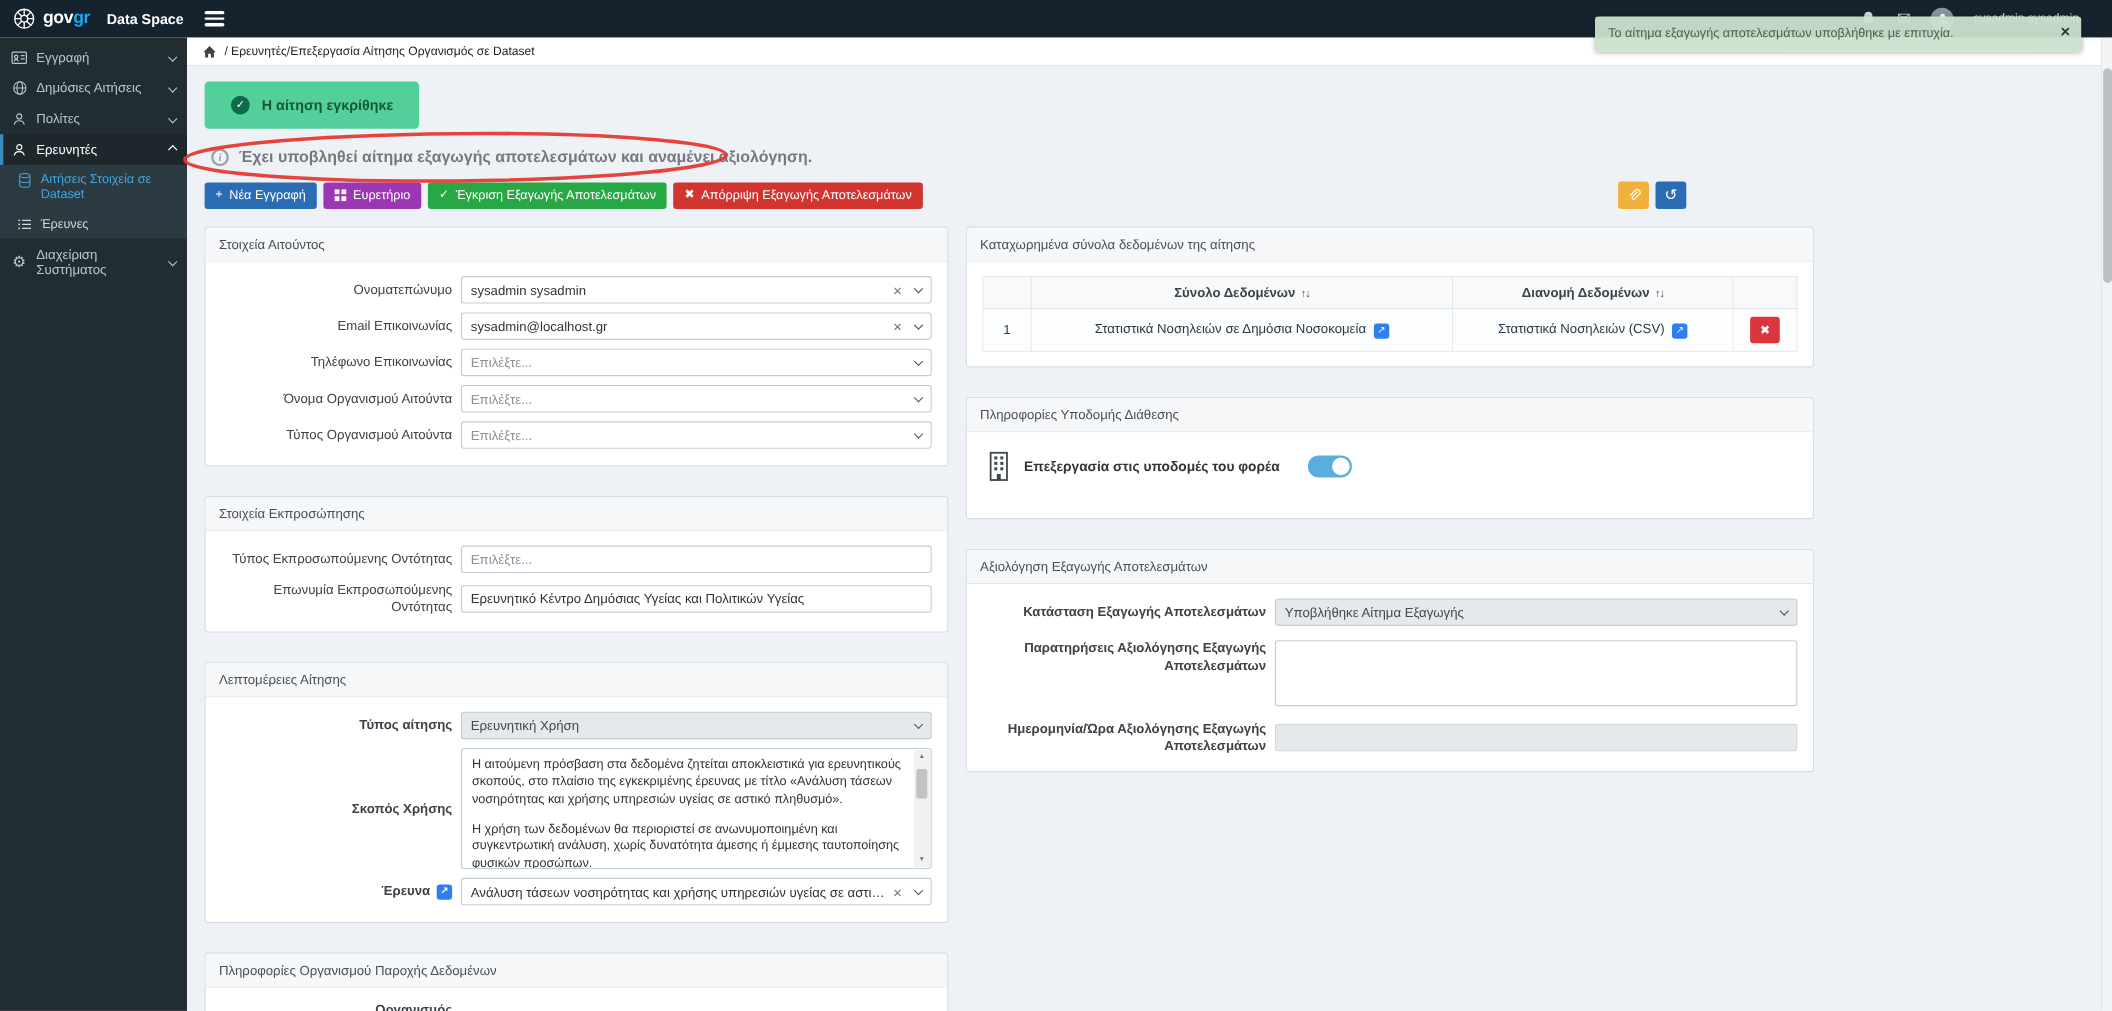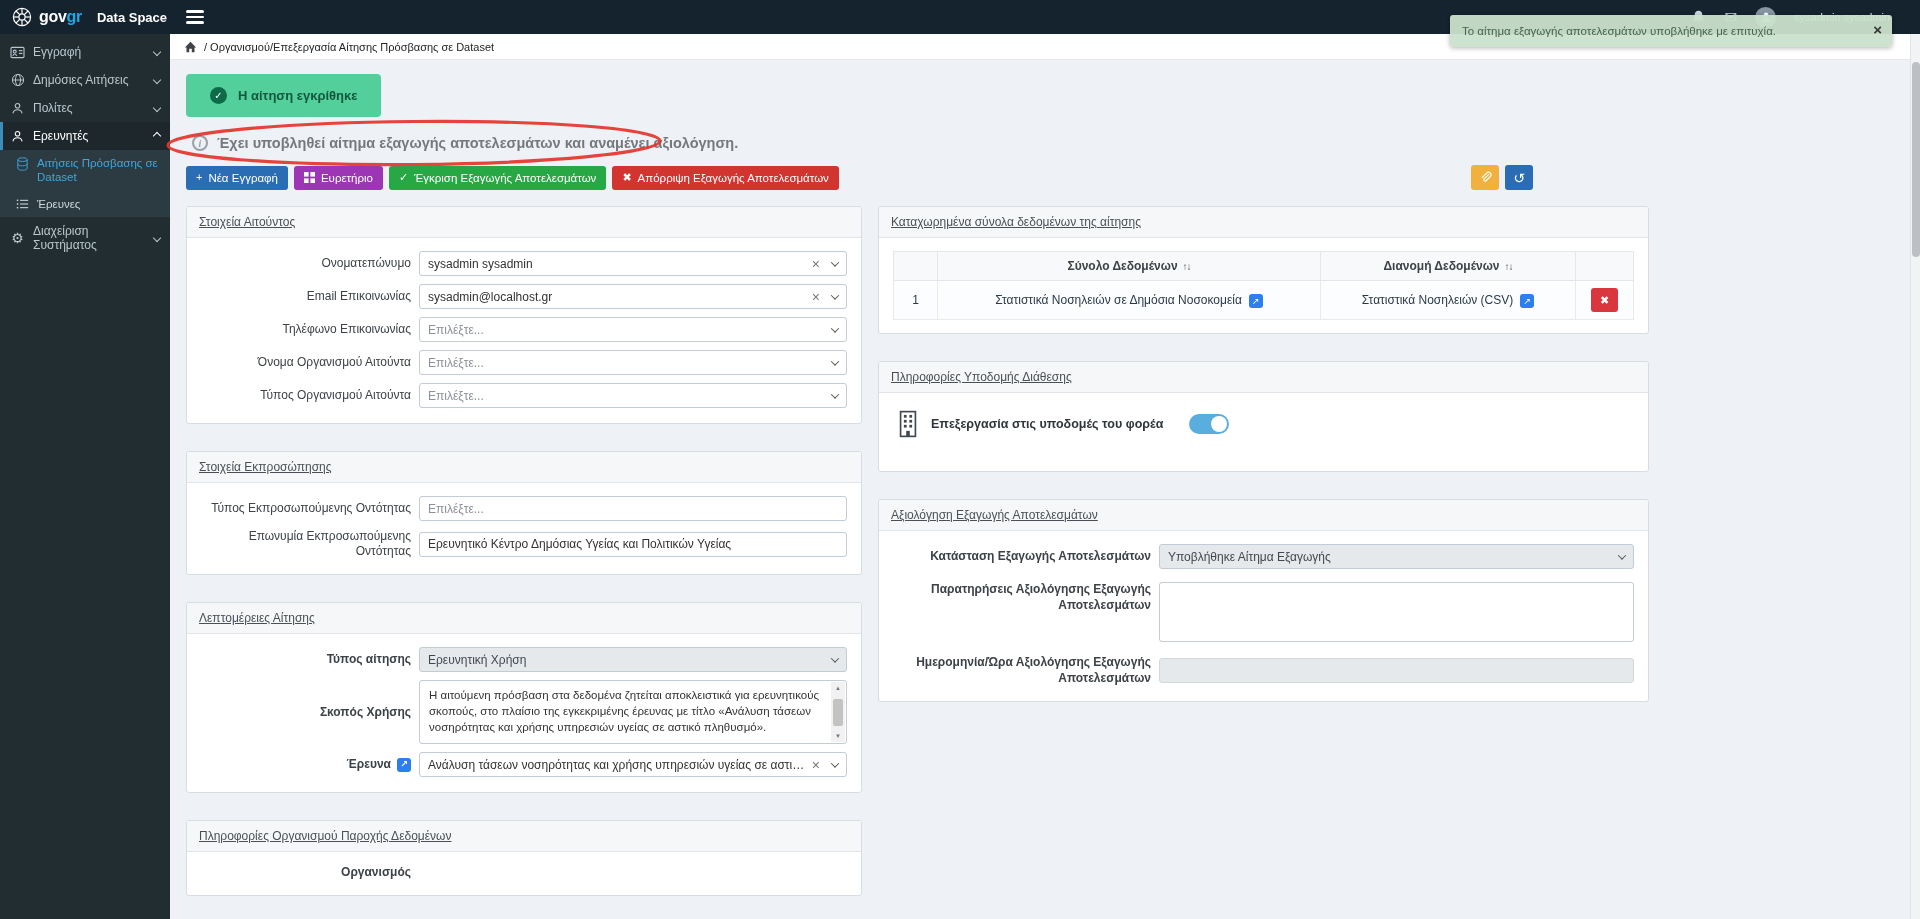--- a/index.html
+++ b/index.html
@@ -62,21 +62,21 @@
   .btn-yellow { background:#f2b13c; }
   .btn-sq { width:28px; height:25px; padding:0; justify-content:center; font-size:14px; }
   .right-group { margin-left:auto; display:flex; gap:6px; }
   .bicon { font-size:11px; line-height:1; }
 
   .columns { display:flex; gap:16px; align-items:flex-start; }
   .col-left { width:676px; flex:0 0 auto; }
   .col-right { width:771px; flex:0 0 auto; }
 
   .panel { background:#fff; border:1px solid #d8dde2; border-radius:3px; margin-bottom:27px; }
-  .panel-h { background:#f6f7f8; padding:8px 12px; font-size:12px; color:#4a5056; border-bottom:1px solid #e1e5e9; border-radius:3px 3px 0 0;text-decoration:underline; }
+  .panel-h { background:#f6f7f8; padding:8px 12px; font-size:12px; color:#4a5056; border-bottom:1px solid #e1e5e9; border-radius:3px 3px 0 0; }
   .panel-b { padding:13px 14px; }
 
   .frow { display:flex; align-items:center; gap:8px; margin-bottom:8px; }
   .frow.top { align-items:flex-start; }
   .frow:last-child { margin-bottom:2px; }
   .flabel { flex:0 0 210px; text-align:right; font-size:12px; color:#3c4248; line-height:1.25; }
   .flabel2 { flex:0 0 258px; text-align:right; font-size:12px; color:#3c4248; line-height:1.3; }
   .b { font-weight:bold; }
   .lrow { display:flex; justify-content:flex-end; align-items:center; gap:6px; }
 
@@ -86,21 +86,21 @@
   .ctrl .ph { color:#8a9199; }
   .ctrl .clear { color:#777; font-size:14px; margin:0 7px 0 6px; line-height:1; }
   .dd { width:6px; height:6px; border-right:1.6px solid #555; border-bottom:1.6px solid #555;
     transform:rotate(45deg) translate(-1px,-1px); margin-left:5px; flex:0 0 auto; }
   .ctrl.disabled { background:#e6e9ec; color:#43484d; }
 
   .tinput { flex:1; min-width:0; height:25px; border:1px solid #c3ccd4; border-radius:3px; background:#fff;
     padding:0 8px; font-size:12px; color:#333; font-family:inherit; }
   .tinput::placeholder { color:#8a9199; }
 
-  .textarea { flex:1; position:relative; height:64px; border:1px solid #c3ccd4; border-radius:3px; background:#fff;
+  .textarea { flex:1; position:relative; height:110px; border:1px solid #c3ccd4; border-radius:3px; background:#fff;
     padding:7px 24px 7px 9px; font-size:11.5px; line-height:1.38; color:#333; overflow:hidden; }
   .textarea p { margin:0 0 11px; }
   .tscroll { position:absolute; top:1px; right:1px; bottom:1px; width:14px; background:#f1f1f1;
     display:flex; flex-direction:column; align-items:center; justify-content:space-between; padding:2px 0; }
   .tarr { font-size:6px; color:#707478; }
   .tthumb { position:absolute; top:17px; left:2px; width:10px; height:27px; background:#c3c3c3; border-radius:2px; }
 
   .gray-box { flex:1; height:88px; background:#d9dbde; border:1px solid #cdd0d4; border-radius:3px; }
   .notes-box { flex:1; height:60px; background:#fff; border:1px solid #c3ccd4; border-radius:3px; }
   .dis-input { flex:1; height:25px; background:#e6e9ec; border:1px solid #d3d8dc; border-radius:3px; }
@@ -224,21 +224,21 @@
 
   <div class="submenu">
     <div class="sub-item active">
       <span class="sicon" style="margin-top:1px;">
         <svg width="13" height="14" viewBox="0 0 16 18" fill="none" stroke="currentColor" stroke-width="1.2">
           <ellipse cx="8" cy="3.4" rx="6" ry="2.4"></ellipse>
           <path d="M2 3.4v11.2c0 1.3 2.7 2.4 6 2.4s6-1.1 6-2.4V3.4"></path>
           <path d="M2 9c0 1.3 2.7 2.4 6 2.4S14 10.3 14 9"></path>
         </svg>
       </span>
-      <span>Αιτήσεις Πρόσβασης σε Dataset</span>
+      <span>Αιτήσεις Στοιχεία σε Dataset</span>
     </div>
     <div class="sub-item">
       <span class="sicon" style="margin-top:1px;">
         <svg width="13" height="12" viewBox="0 0 16 14" fill="none" stroke="currentColor" stroke-width="1.3">
           <line x1="5" y1="2.5" x2="15" y2="2.5"></line>
             <line x1="5" y1="7" x2="15" y2="7"></line>
             <line x1="5" y1="11.5" x2="15" y2="11.5"></line>
           <rect x="1" y="1.6" width="1.8" height="1.8" fill="currentColor" stroke="none"></rect>
           <rect x="1" y="6.1" width="1.8" height="1.8" fill="currentColor" stroke="none"></rect>
           <rect x="1" y="10.6" width="1.8" height="1.8" fill="currentColor" stroke="none"></rect>
@@ -256,21 +256,21 @@
 </aside>
 
 <main class="content">
 
   <div class="breadcrumb-bar">
     <span style="display:inline-flex;">
       <svg width="13" height="12" viewBox="0 0 16 15" fill="#3c4248">
           <path d="M8 1 15 8h-2v6h-3.4V9.8H6.4V14H3V8H1z"></path>
         </svg>
     </span>
-    <span>/ Οργανισμού/Επεξεργασία Αίτησης Πρόσβασης σε Dataset</span>
+    <span>/ Ερευνητές/Επεξεργασία Αίτησης Οργανισμός σε Dataset</span>
   </div>
 
   <div class="content-inner">
 
     <div class="alert-success">
       <span class="ok-circle">✓</span>
       <span>Η αίτηση εγκρίθηκε</span>
     </div>
 
     <div class="info-line">

